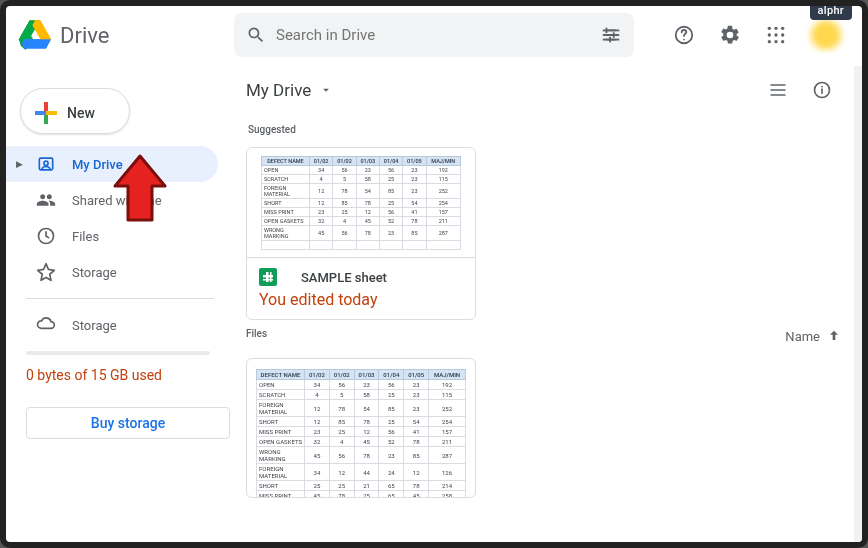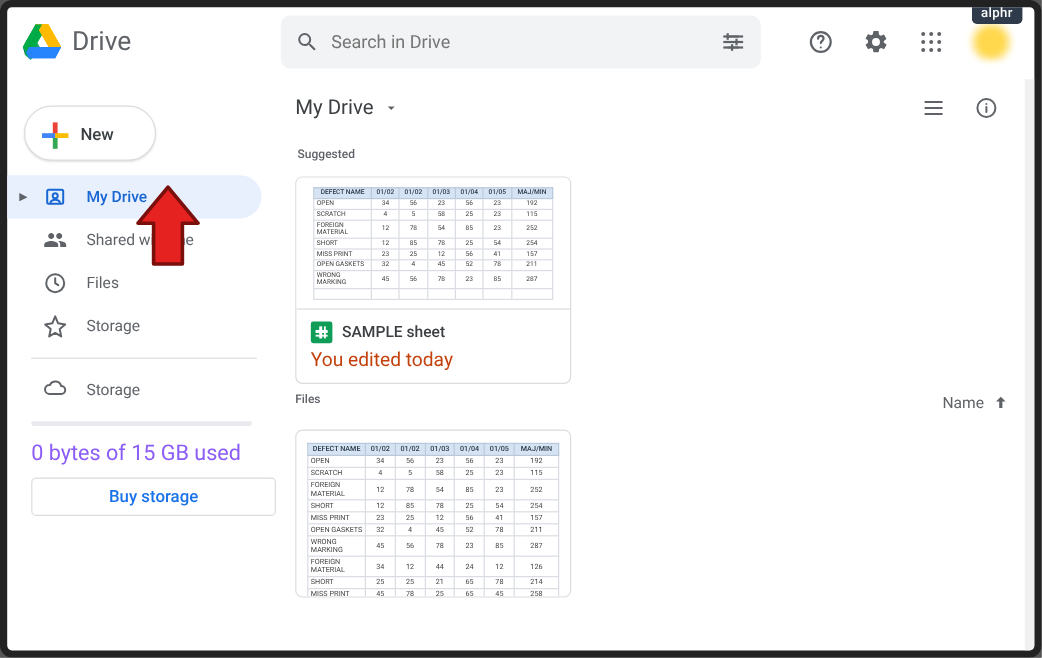--- a/index.html
+++ b/index.html
@@ -23,35 +23,35 @@
   .plus-icon::before{left:9px;top:0;width:4px;height:22px;background:linear-gradient(#ea4335 0 50%,#34a853 50% 100%);}
   .plus-icon::after{top:9px;left:0;height:4px;width:22px;background:linear-gradient(90deg,#4285f4 0 50%,#fbbc04 50% 100%);}
   .new-btn span{font-size:14px;color:#3c4043;font-weight:500;}
   .nav-item{ height:36px; display:flex; align-items:center; gap:16px; padding:0 0 0 20px; border-radius:0 18px 18px 0; margin-right:12px; color:#5f6368; font-size:13px; cursor:pointer;}
   .nav-item.active{ background:#e8f0fe; color:#1967d2; font-weight:500;}
   .nav-item .tri{ width:8px; font-size:9px; color:#5f6368; margin-left:-10px; margin-right:-4px;}
   .nav-item svg{ width:20px; height:20px;}
   .nav-sep{ height:1px; background:#dadce0; margin:8px 16px 8px 20px; }
   .storage-bar{ margin:8px 20px 6px 20px; height:4px; background:#e8eaed; border-radius:2px; position:relative;}
   .storage-bar::after{content:'';position:absolute;left:0;top:0;height:100%;width:0%;background:#1a73e8;}
-  .storage-text{ margin:6px 20px 10px 20px; font-size:18px; color:#8b5cf6;}
+  .storage-text{ margin:6px 20px 24px 20px; font-size:14px; color:#c2410c;}
   .buy-btn{ margin:0 0 0 20px; border:1px solid #dadce0; color:#1a73e8; font-size:14px; font-weight:500; padding:7px 14px; border-radius:4px; background:#fff; cursor:pointer;}
   .main{ flex:1; padding: 6px 20px 0 16px; overflow:hidden; position:relative;}
   .breadcrumb{ display:flex; align-items:center; height:40px; gap:8px;}
   .breadcrumb-title{ font-size:17px; color:#3c4043;}
   .view-toggle{ margin-left:auto; display:flex; gap:4px;}
   .section-title{ font-size:10px; color:#5f6368; margin:14px 0 12px 2px; font-weight:500;}
   .card{ width:230px; border:1px solid #dadce0; border-radius:6px; overflow:hidden; background:#fff;}
   .card .thumb{ height:110px; background:#fff; display:flex; align-items:center; justify-content:center; border-bottom:1px solid #dadce0;}
   .spreadsheet-preview{ width:200px; border-collapse:collapse; font-size:5.5px;}
   .spreadsheet-preview th{ background:#d6e3f2; border:1px solid #b8c9dd; padding:1px 2px; color:#2a3a4a; font-weight:500; height:9px;}
   .spreadsheet-preview td{ border:1px solid #d9dde3; padding:1px 2px; color:#444; text-align:center; height:8px;}
   .spreadsheet-preview td:first-child{text-align:left; width:48px;}
   .card-info{ padding:10px 12px;}
-  .card-title-row{ display:flex; align-items:center; gap:8px;}
+  .card-title-row{ display:flex; align-items:center; gap:24px;}
   .sheets-icon{ width:18px; height:18px; background:#0f9d58; display:flex; align-items:center; justify-content:center; border-radius:2px;}
   .sheets-icon::after{content:'';width:10px;height:10px;background:linear-gradient(#fff,#fff) center/10px 1.5px no-repeat,linear-gradient(#fff,#fff) center/1.5px 10px no-repeat,linear-gradient(#fff,#fff) 0 3px/10px 1.5px no-repeat,linear-gradient(#fff,#fff) 0 7px/10px 1.5px no-repeat, linear-gradient(#fff,#fff) 3px 0/1.5px 10px no-repeat,linear-gradient(#fff,#fff) 7px 0/1.5px 10px no-repeat;}
   .card-title{font-size:13px; color:#3c4043; font-weight:500;}
   .card-sub{font-size:16px; color:#c2410c; margin-top:4px;}
   .files-header{ display:flex; align-items:flex-start; margin-top:8px;}
   .sort-group{ margin-left:auto; display:flex; align-items:center; gap:6px; color:#5f6368; font-size:13px; cursor:pointer;}
   .file-thumb{ width:230px; height:140px; border:1px solid #dadce0; border-radius:6px; overflow:hidden; margin-top:14px; display:flex; align-items:flex-start; justify-content:center; padding-top:10px;}
   .arrow-annotation{ position:absolute; left:104px; top:148px; width:60px; height:70px; z-index:40; pointer-events:none;}
   .scroll-hint{position:absolute;right:0;top:60px;width:8px;height:calc(100% - 60px);background:#f1f1f1;}
 </style>

